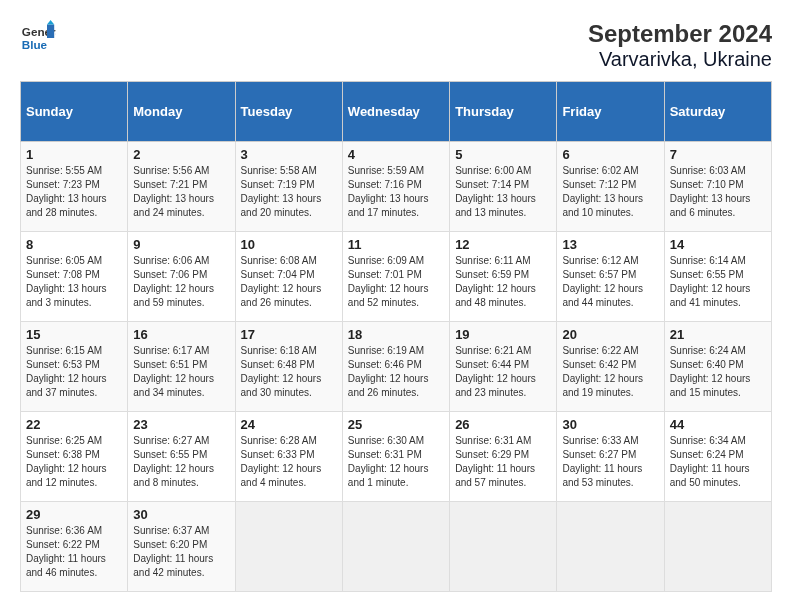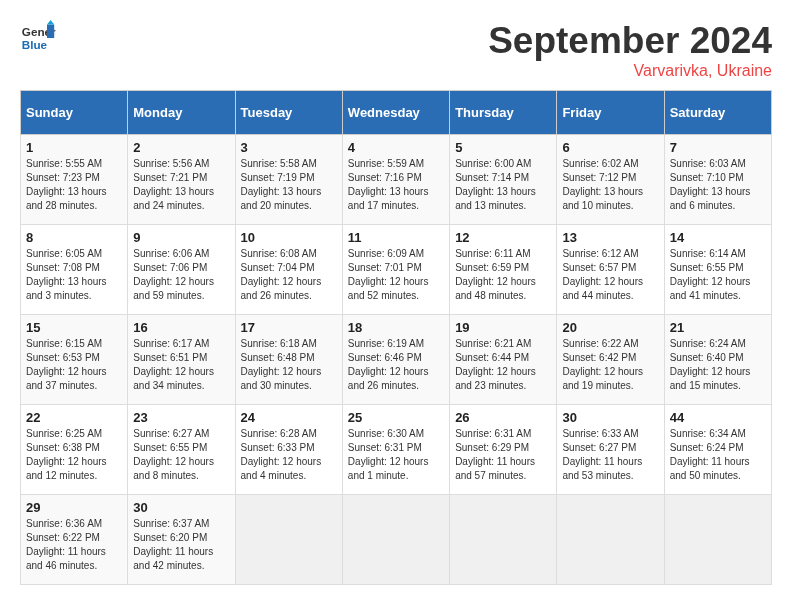--- a/index.html
+++ b/index.html
@@ -22,39 +22,39 @@
       gap: 4px;
     }
     .logo-icon {
       width: 36px;
       height: 36px;
     }
     .title-block {
       text-align: right;
     }
     .month-title {
-      font-size: 37px;
+      font-size: 24px;
       font-weight: bold;
       color: #333;
     }
     .subtitle {
-      font-size: 16px;
-      color: #ef4444;
+      font-size: 20px;
+      color: #0f172a;
     }
     table {
       width: 100%;
       border-collapse: collapse;
       font-size: 11px;
     }
     thead tr {
       background-color: #2a6db5;
       color: white;
     }
     thead th {
-      padding: 14px 5px;
+      padding: 22px 5px;
       text-align: left;
       font-size: 13px;
       font-weight: bold;
       border: 1px solid #ccc;
     }
     tbody tr {
       border: 1px solid #ccc;
     }
     tbody td {
       vertical-align: top;

